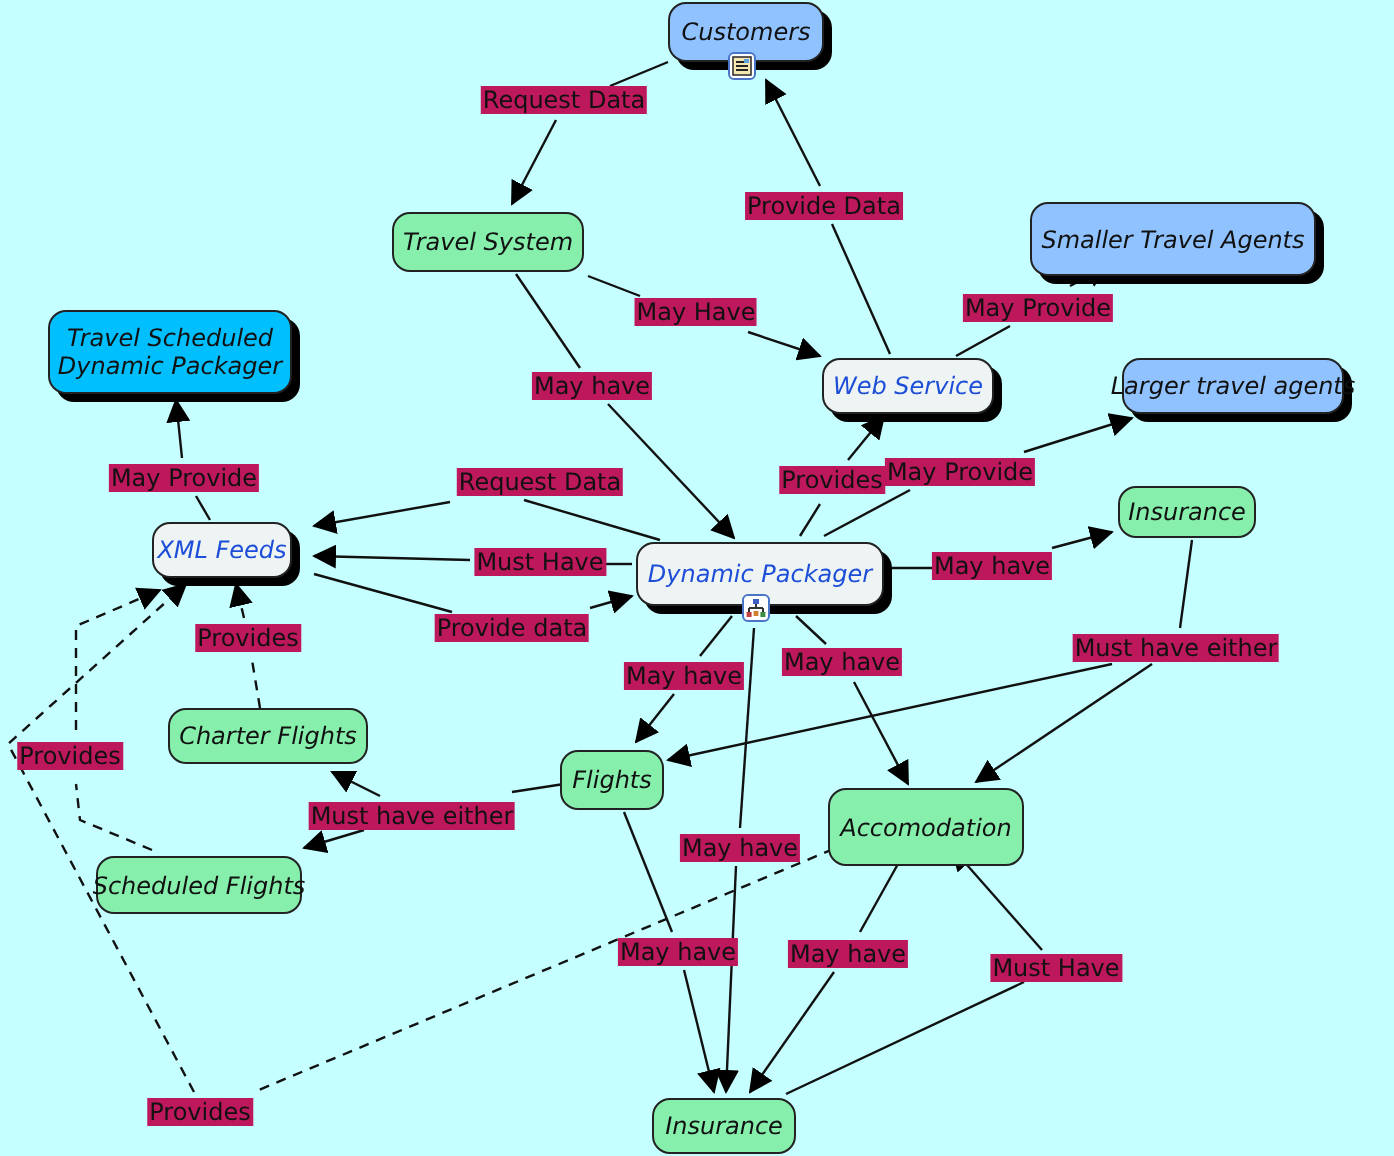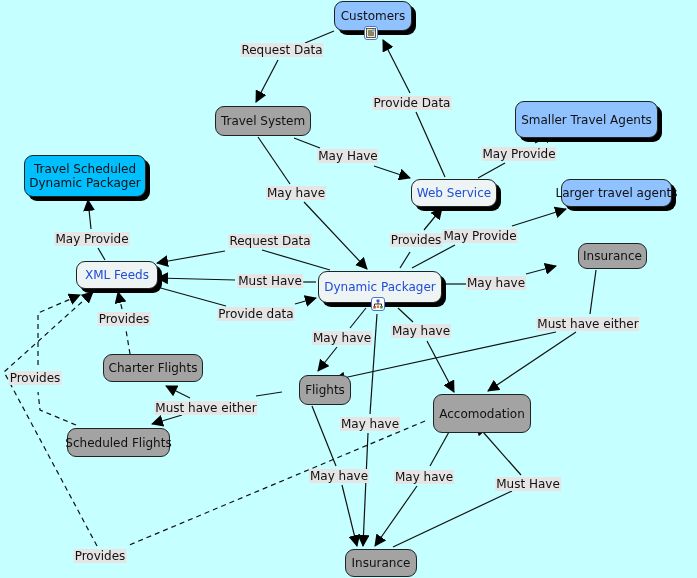--- a/index.html
+++ b/index.html
@@ -1,27 +1,27 @@
 <!DOCTYPE html>
 <html><head>
 <meta charset="utf-8">
 <style>
   html, body { margin:0; padding:0; }
   body { width:697px; height:578px; background:#c6ffff; position:relative; overflow:hidden;
          font-family:"DejaVu Sans", sans-serif; }
   #map { position:absolute; left:0; top:0; }
   .node { position:absolute; box-sizing:border-box; border:1px solid #222; border-radius:9px;
           font-size:12px; color:#111; display:flex; align-items:center; justify-content:center;
-          text-align:center; line-height:14px; white-space:nowrap; cursor:pointer; }
-  .node.plain { background:#a3a3a3;margin-left:19px; }
+          text-align:center; line-height:14px; white-space:nowrap; cursor:pointer;font-style:italic; }
+  .node.plain { background:#86efac; }
   .node.orange { background:#eef3f4; color:#1d4ed8; }
   .node.blue { background:#8fc2ff; }
   .node.cyan { background:#00bfff; }
   .node.shadow { box-shadow:4px 4px 0 #000; }
-  .lbl { position:absolute; font-size:12px; color:#111; background:#e5e5e5; white-space:nowrap;
+  .lbl { position:absolute; font-size:12px; color:#111; background:#be185d; white-space:nowrap;
          line-height:14px; padding:0 1px; transform:translate(-50%,-50%); }
   .badge { position:absolute; width:14px; height:14px; box-sizing:border-box; border:1px solid #4a74c8;
            border-radius:3px; background:#fff; display:flex; align-items:center; justify-content:center; }
 </style>
 </head>
 <body>
 
 <svg id="map" width="697" height="578">
   <defs>
     <marker id="ah" markerWidth="12" markerHeight="12" refX="11" refY="6" orient="auto" markerUnits="userSpaceOnUse">
@@ -156,21 +156,21 @@
 
 <div class="node blue shadow" style="left:561px;top:179px;width:111px;height:28px">
   <span>Larger travel agents</span>
 </div>
 
 <div class="node cyan shadow" style="left:24px;top:155px;width:122px;height:42px;flex-direction:column">
   <span>Travel Scheduled</span>
   <span>Dynamic Packager</span>
 </div>
 
-<div class="node orange shadow" style="left:76px;top:261px;width:82px;height:28px">
+<div class="node orange shadow" style="left:76px;top:261px;width:70px;height:28px">
   <span>XML Feeds</span>
 </div>
 
 <div class="node orange shadow" style="left:318px;top:271px;width:124px;height:32px">
   <span>Dynamic Packager</span>
 </div>
 <div class="badge" style="left:371px;top:297px">
   <svg width="10" height="10" viewBox="0 0 10 10">
       <rect x="3.5" y="0.5" width="3" height="2.5" fill="#3a5fc0"></rect>
       <line x1="5" y1="3" x2="5" y2="5" stroke="#333"></line>

